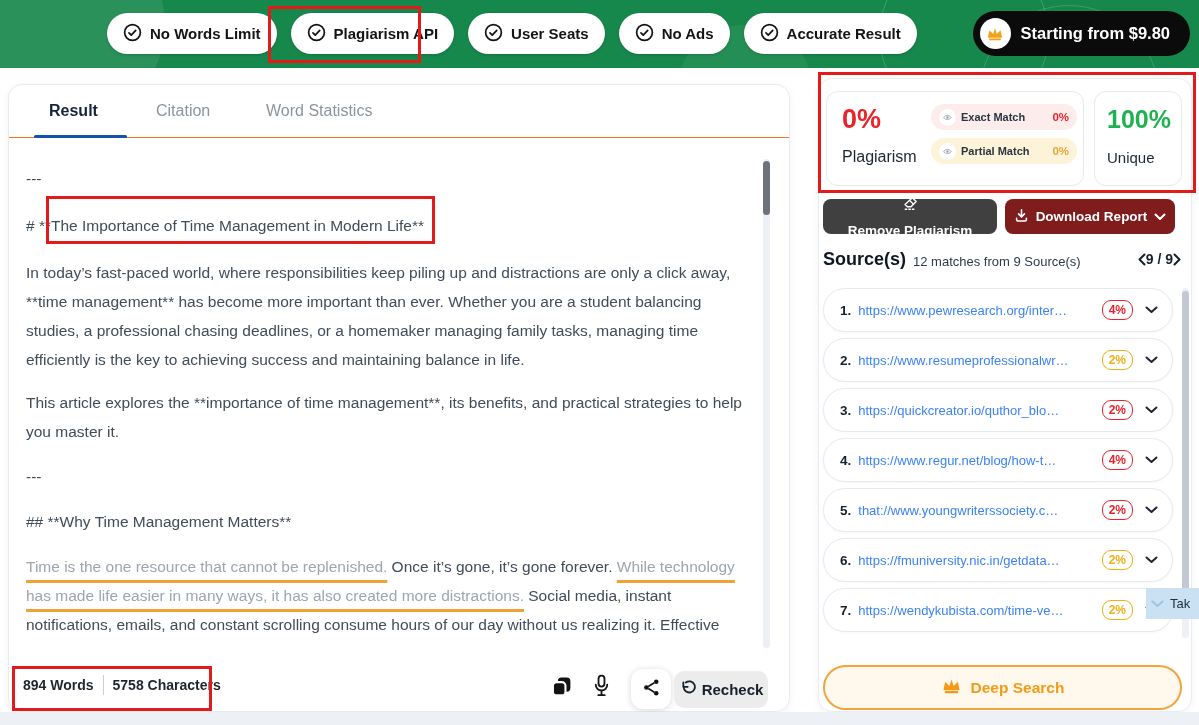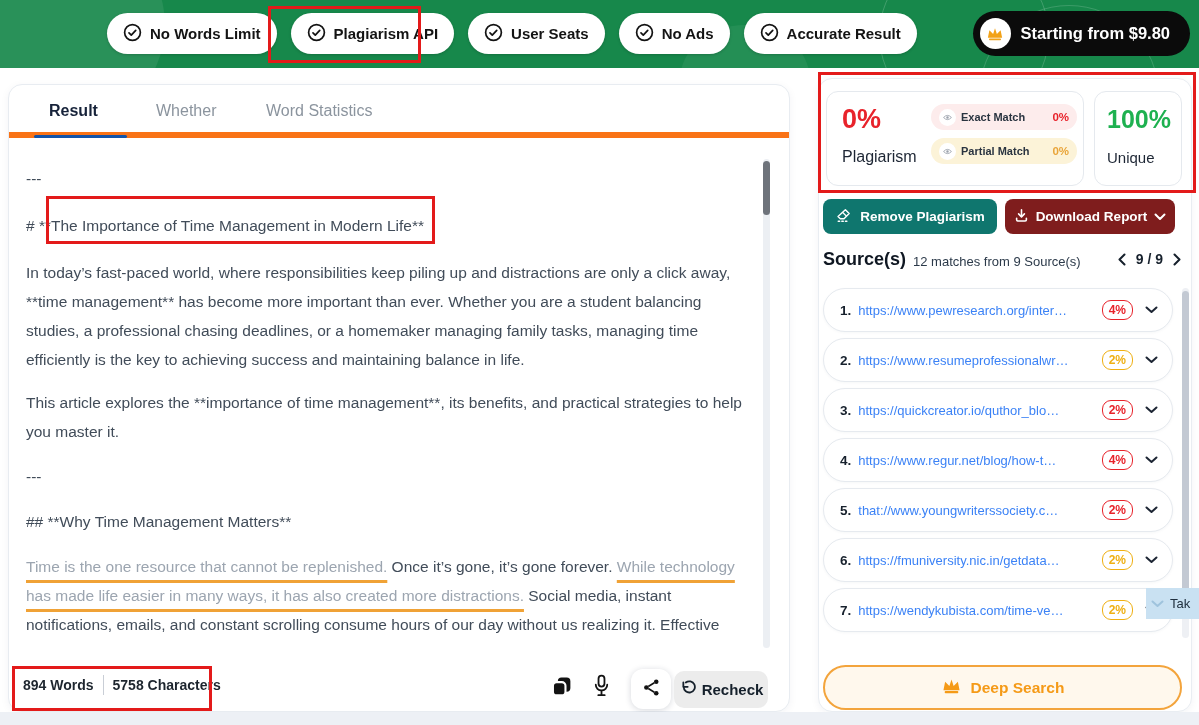--- a/index.html
+++ b/index.html
@@ -41,21 +41,21 @@
   .ann-stats { left:818px; top:72px; width:378px; height:121px; }
   .ann-title { left:46px;  top:196px; width:389px; height:48px; }
   .ann-words { left:12px;  top:666px; width:200px; height:45px; }
 
   
   .left-card {
     position:absolute; left:8px; top:84px; width:782px; height:628px;
     background:#fff; border:1px solid #e8ecf1; border-radius:14px;
     box-shadow:0 2px 8px rgba(25,45,80,.05);
   }
-  .tabs-row { position:absolute; left:0; top:0; width:100%; height:53px; border-bottom:6px solid #f97316; }
+  .tabs-row { position:absolute; left:0; top:0; width:100%; height:53px; border-bottom:1px solid #f97316; }
   .tab { position:absolute; top:17px; font-size:16px; cursor:pointer; white-space:nowrap; }
   .tab.active { color:#17233a; font-weight:bold; }
   .tab.idle { color:#8b949e; font-weight:500; }
   .tab-underline { position:absolute; left:25px; top:50px; width:93px; height:3px; background:#1353a8; border-radius:2px; }
 
   .doc { position:absolute; left:17px; top:66px; width:730px; height:482px; overflow:hidden;
          font-size:15.5px; line-height:29px; color:#414c59; }
   .doc .block { margin-bottom:16px; }
   .doc .pad-top { padding-top:13px; }
   .doc .mb18 { margin-bottom:18px; } .doc .mb14 { margin-bottom:14px; }
@@ -92,31 +92,31 @@
                 display:flex; align-items:center; gap:5px; padding:0 8px; }
   .match-pill.exact { top:12px; background:#fdecec; }
   .match-pill.partial { top:46px; background:#fcf3d8; }
   .eye-circle { width:17px; height:17px; border-radius:50%; background:#fff; display:flex; align-items:center; justify-content:center; }
   .match-label { font-size:11px; font-weight:bold; color:#2a3440; white-space:nowrap; }
   .match-value { margin-left:auto; font-size:11.5px; font-weight:bold; }
   .match-value.red { color:#e8232b; } .match-value.yellow { color:#e9a53a; }
   .pct-green { position:absolute; left:12px; top:13px; font-size:25px; font-weight:bold; color:#1eb150; }
   .lbl-unique { position:absolute; left:12px; top:57px; font-size:15px; color:#1d2634; }
 
-  .btn-remove { position:absolute; left:4px; top:120px; width:174px; height:35px; background:#0f766e; border-radius:8px;
+  .btn-remove { position:absolute; left:4px; top:120px; width:174px; height:35px; background:#404040; border-radius:8px;
                 display:flex; align-items:center; justify-content:center; gap:8px; color:#fff; font-size:13.5px;
-                font-weight:bold; cursor:pointer; }
+                font-weight:bold; cursor:pointer;flex-direction:column; }
   .btn-download { position:absolute; left:186px; top:120px; width:170px; height:35px; background:#7f1d1d; border-radius:8px;
                 display:flex; align-items:center; justify-content:center; gap:7px; color:#fff; font-size:13.5px;
                 font-weight:bold; cursor:pointer; }
 
   .src-header { position:absolute; left:4px; top:168px; width:360px; height:30px; }
   .src-title { position:absolute; left:0; top:2px; font-size:18px; font-weight:bold; color:#0f1722; }
   .src-subtitle { position:absolute; left:90px; top:7px; font-size:13px; color:#2c3a4a; white-space:nowrap; }
-  .src-pager { position:absolute; right:2px; top:4px; display:flex; align-items:center; gap:10px; }
+  .src-pager { position:absolute; right:2px; top:4px; display:flex; align-items:center; }
   .pager-text { font-size:14px; font-weight:bold; color:#16202c; }
   .pager-chev { cursor:pointer; display:flex; align-items:center; }
 
   .src-list { position:absolute; left:4px; top:209px; width:350px; }
   .source-row { position:relative; height:44px; margin-bottom:6px; background:#fff; border:1px solid #e6eaef;
                 border-radius:22px; display:flex; align-items:center; padding:0 14px 0 16px;
                 box-shadow:0 1px 3px rgba(25,45,80,.04); cursor:pointer; }
   .src-num { font-size:13.5px; font-weight:bold; color:#16202c; margin-right:7px; }
   .src-url { font-size:13px; color:#3b82f6; white-space:nowrap; overflow:hidden; max-width:218px; }
   .src-pct { margin-left:auto; border:1.7px solid; border-radius:9px; padding:2px 6px; font-size:12px; font-weight:bold; white-space:nowrap; }
@@ -198,21 +198,21 @@
           <rect x="4" y="16.6" width="16" height="2.4" rx="1" fill="#f2a218"></rect>
         </svg>
     </span>
     <span>Starting from $9.80</span>
   </div>
 </div>
 
 <div class="left-card">
   <div class="tabs-row">
     <div class="tab active" style="left:40px;">Result</div>
-    <div class="tab idle" style="left:147px;">Whether</div>
+    <div class="tab idle" style="left:147px;">Citation</div>
     <div class="tab idle" style="left:257px;">Word Statistics</div>
     <div class="tab-underline"></div>
   </div>
 
   <div class="doc">
     <div class="block pad-top mb18">---</div>
     <div class="block mb18"><span># **</span><span>The Importance of Time Management in Modern Life**</span></div>
     <div class="block mb14">In today’s fast-paced world, where responsibilities keep piling up and distractions are only a click away, **time management** has become more important than ever. Whether you are a student balancing studies, a professional chasing deadlines, or a homemaker managing family tasks, managing time efficiently is the key to achieving success and maintaining balance in life.</div>
     <div class="block">This article explores the **importance of time management**, its benefits, and practical strategies to help you master it.</div>
     <div class="block">---</div>

